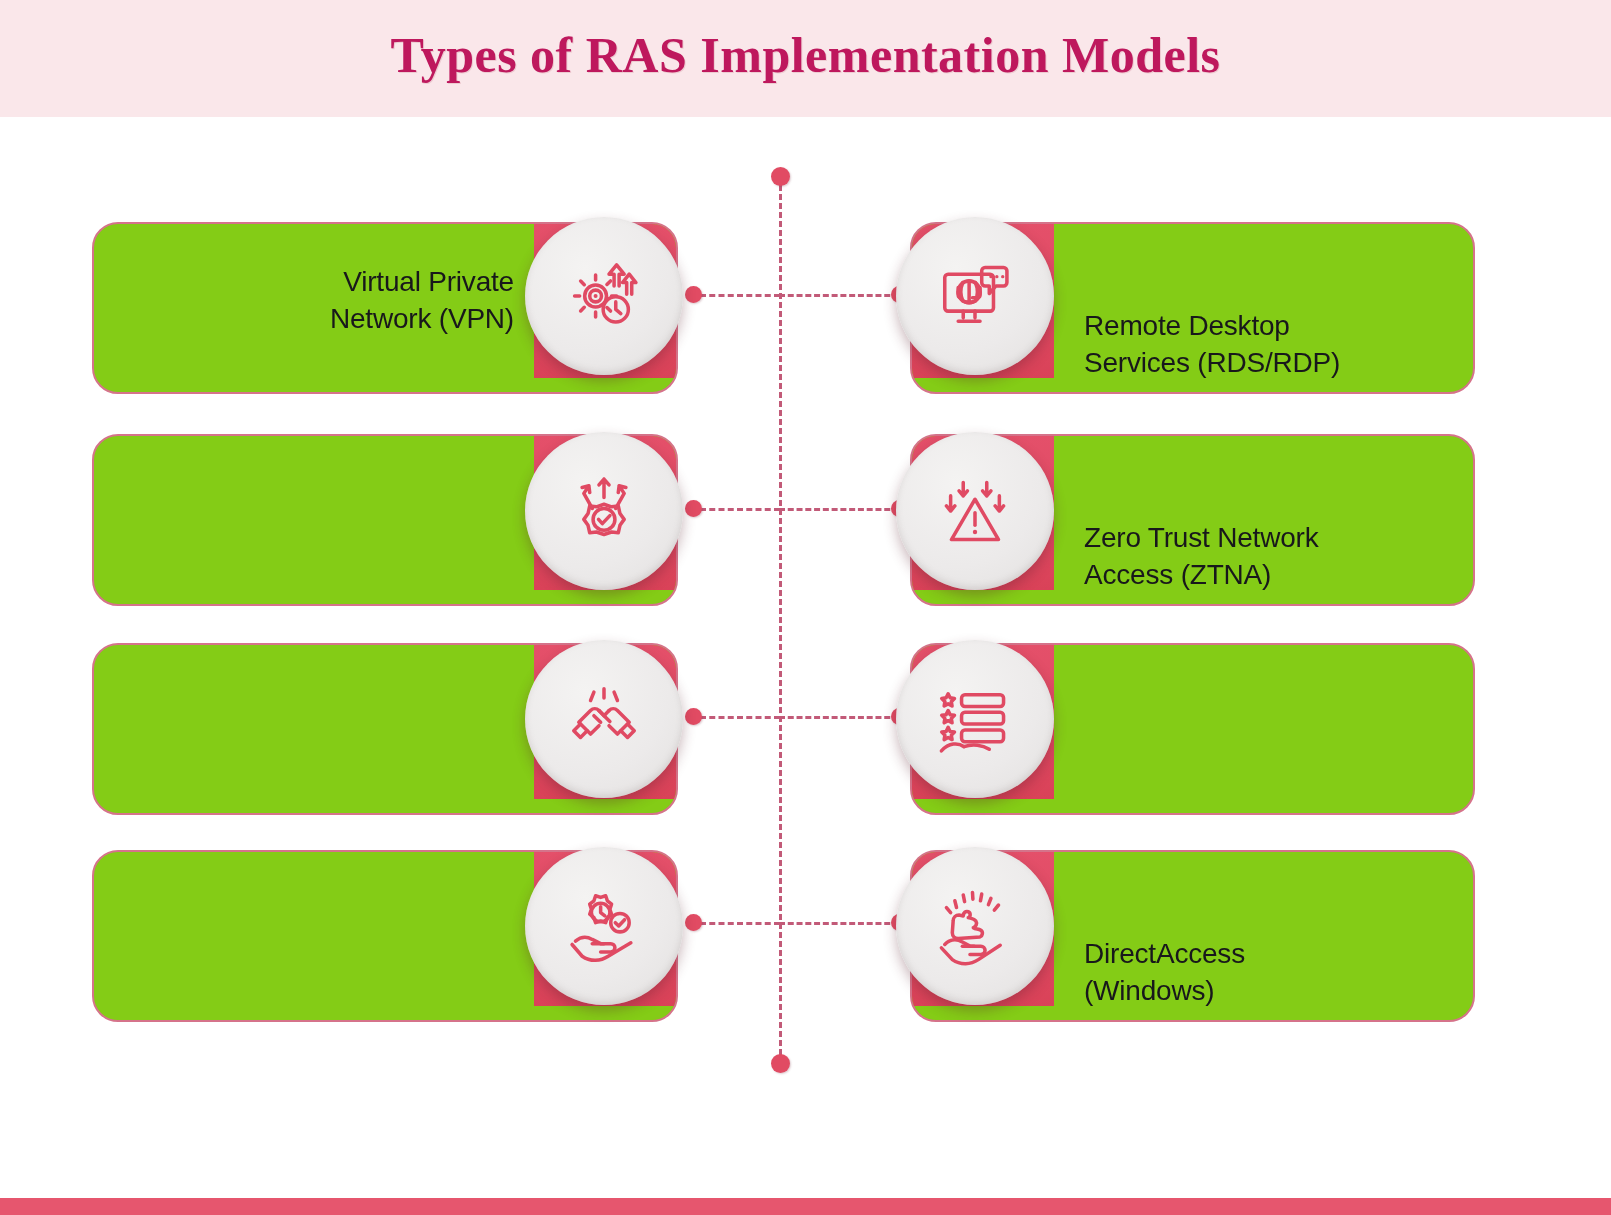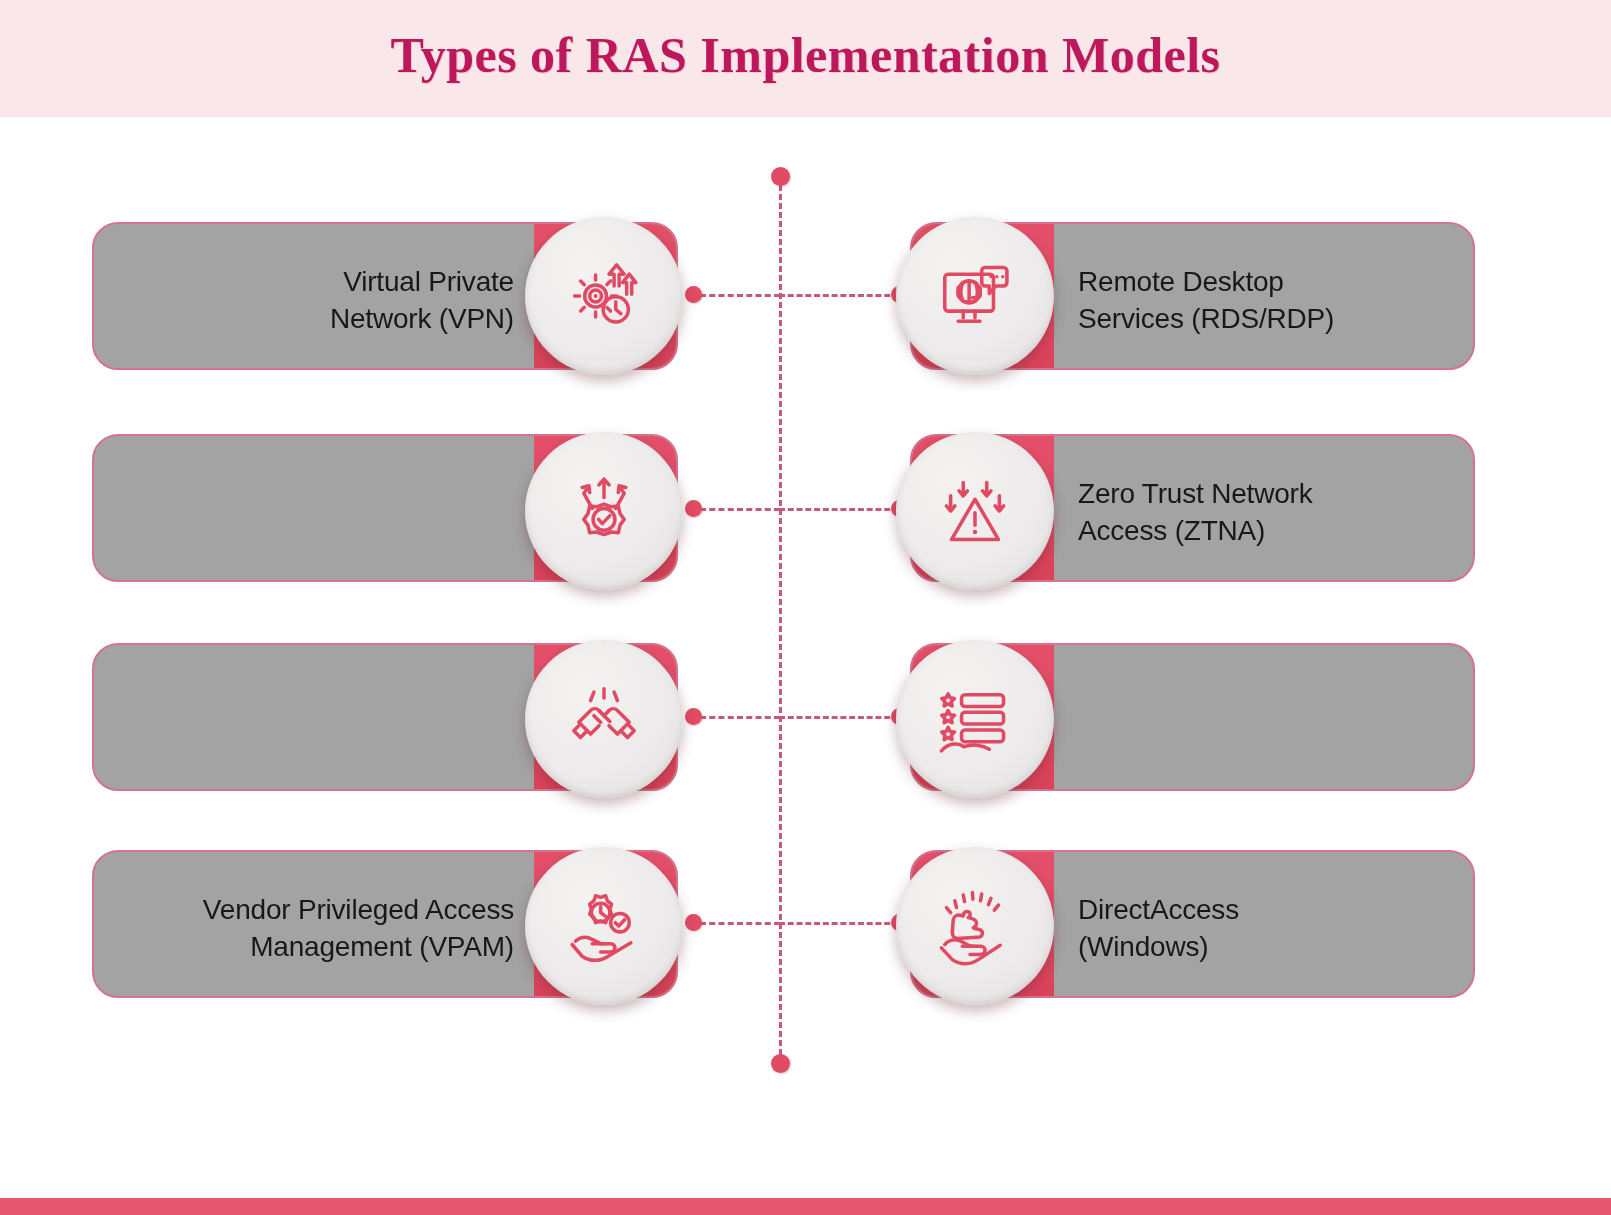--- a/index.html
+++ b/index.html
@@ -52,24 +52,24 @@
     position: absolute; height: 0;
     border-top: 3px dashed #c25a78;
   }
   .hconn.left  { left: 700px; width: 80px; }
   .hconn.right { left: 779px; width: 120px; }
   .dot-conn { width: 17px; height: 17px; }
 
   
   .card {
     position: absolute;
-    height: 148px;
+    height: 172px;
     border: 2px solid #d5738a;
     border-radius: 26px;
-    background: #a3a3a3;
+    background: #84cc16;
     overflow: hidden;
     display: flex;
     align-items: center;
   }
   .card.left  { left: 92px;  width: 586px; }
   .card.right { left: 910px; width: 565px; }
 
   .accent {
     position: absolute; top: -2px; height: 156px; width: 144px;
     background: linear-gradient(180deg,#e4506a 0%, #e04a63 55%, #d94258 100%);
@@ -80,21 +80,21 @@
   .card-label {
     position: absolute;
     font-size: 28px;
     line-height: 1.34;
     color: #18181b;
     font-family: "Liberation Sans", sans-serif;
     letter-spacing: -0.2px;
     white-space: pre-line;
   }
   .card.left  .card-label { right: 162px; text-align: right; }
-  .card.right .card-label { left: 166px;  text-align: left; }
+  .card.right .card-label { left: 172px;  text-align: left; margin-top: 44px; }
 
   
   .badge {
     position: absolute;
     width: 158px; height: 158px;
     border-radius: 50%;
     background: radial-gradient(circle at 38% 32%, #f4f3f2 0%, #eceaea 58%, #e2e0df 100%);
     box-shadow: 0 6px 13px rgba(90,30,45,.32), inset 0 -3px 6px rgba(150,140,140,.25);
     display: flex; align-items: center; justify-content: center;
     z-index: 4;
@@ -261,22 +261,20 @@
   </div>
 
   <div class="row4">
     <div class="hconn left" style="top:922px"></div>
     <div class="hconn right" style="top:922px"></div>
     <div class="dot dot-conn" style="left:685px; top:914px"></div>
     <div class="dot dot-conn" style="left:891px; top:914px"></div>
 
     <div class="card left" style="top:850px">
       <div class="accent"></div>
-      <div class="card-label" style="top: 38.5px;">Vendor Privileged Access
-Management (VPAM)</div>
     </div>
 
     <div class="badge l">
       <svg viewBox="0 0 100 100">
         <g class="ico">
           <path d="M40 14l6 2 6-2 2 6 5 4-2 6 2 6-5 4-2 6-6-2-6 2-2-6-5-4 2-6-2-6 5-4z"></path>
           <circle cx="46" cy="34" r="11"></circle>
           <path d="M46 27v7l5 4"></path>
           <circle cx="69" cy="46" r="11"></circle>
           <path d="M63.5 46l4 4 7-7.5"></path>

